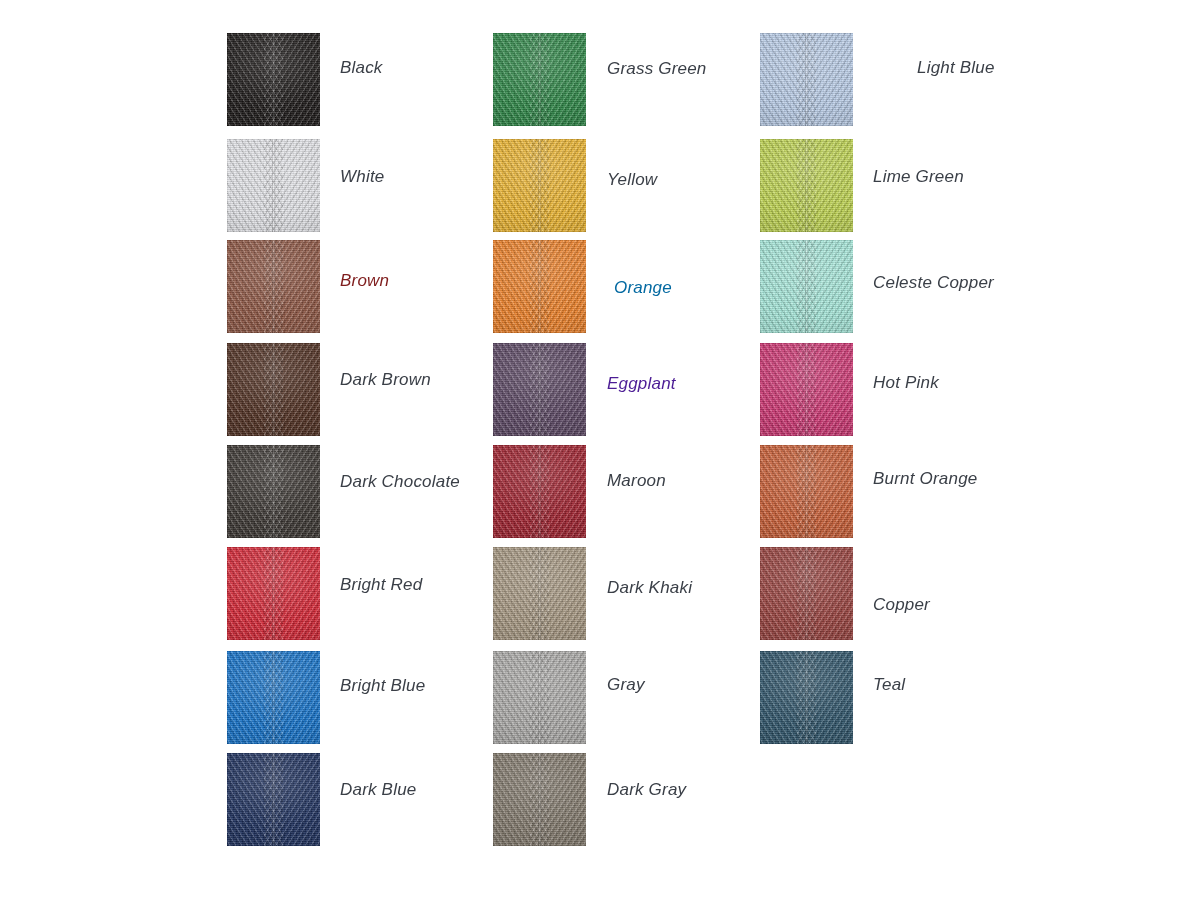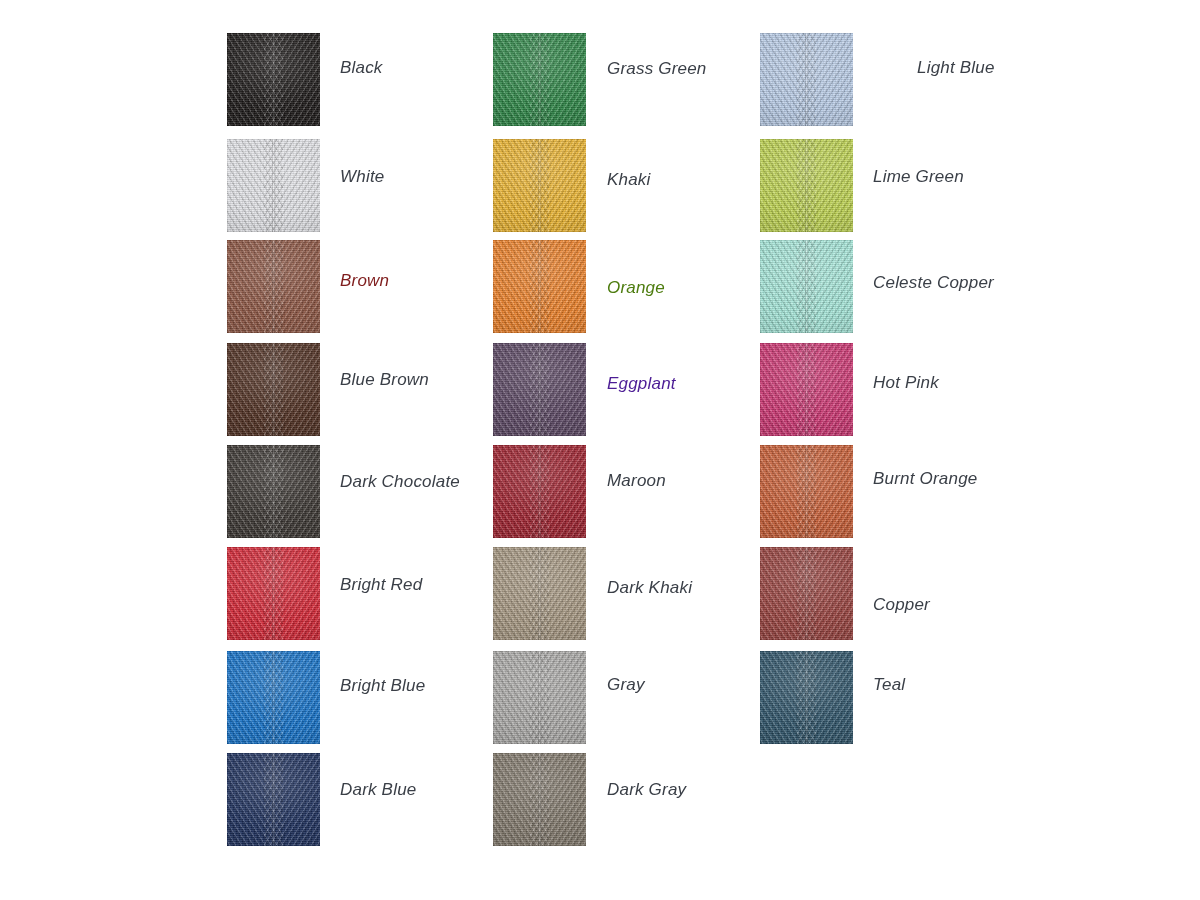--- a/index.html
+++ b/index.html
@@ -196,21 +196,21 @@
         <div class="swatch-row" style="top: 343px;">
           <div class="swatch-chip" title="Dark Brown" style="background-color: rgb(78, 45, 31);">
             <div class="weave">
               <div class="half l"></div>
               <div class="half r"></div>
               <div class="knit"></div>
               <div class="seam"></div>
               <div class="shade"></div>
             </div>
           </div>
-          <div class="swatch-label" style="left: 113px; top: 28px; color: rgb(58, 63, 71);">Blue Brown</div>
+          <div class="swatch-label" style="left: 113px; top: 28px; color: rgb(58, 63, 71);">Dark Brown</div>
         </div>
         <div class="swatch-row" style="top: 445px;">
           <div class="swatch-chip" title="Dark Chocolate" style="background-color: rgb(57, 52, 48);">
             <div class="weave">
               <div class="half l"></div>
               <div class="half r"></div>
               <div class="knit"></div>
               <div class="seam"></div>
               <div class="shade"></div>
             </div>
@@ -270,33 +270,33 @@
         <div class="swatch-row" style="top: 139px;">
           <div class="swatch-chip" title="Yellow" style="background-color: rgb(234, 179, 46);">
             <div class="weave">
               <div class="half l"></div>
               <div class="half r"></div>
               <div class="knit"></div>
               <div class="seam"></div>
               <div class="shade"></div>
             </div>
           </div>
-          <div class="swatch-label" style="left: 114px; top: 32px; color: rgb(58, 63, 71);">Khaki</div>
+          <div class="swatch-label" style="left: 114px; top: 32px; color: rgb(58, 63, 71);">Yellow</div>
         </div>
         <div class="swatch-row" style="top: 240px;">
           <div class="swatch-chip" title="Orange" style="background-color: rgb(236, 127, 38);">
             <div class="weave">
               <div class="half l"></div>
               <div class="half r"></div>
               <div class="knit"></div>
               <div class="seam"></div>
               <div class="shade"></div>
             </div>
           </div>
-          <div class="swatch-label" style="left: 114px; top: 39px; color: #4d7c0f; font-style: italic;">Orange</div>
+          <div class="swatch-label" style="left: 121px; top: 39px; color: #0369a1; font-style: italic;">Orange</div>
         </div>
         <div class="swatch-row" style="top: 343px;">
           <div class="swatch-chip" title="Eggplant" style="background-color: rgb(89, 69, 97);">
             <div class="weave">
               <div class="half l"></div>
               <div class="half r"></div>
               <div class="knit"></div>
               <div class="seam"></div>
               <div class="shade"></div>
             </div>

